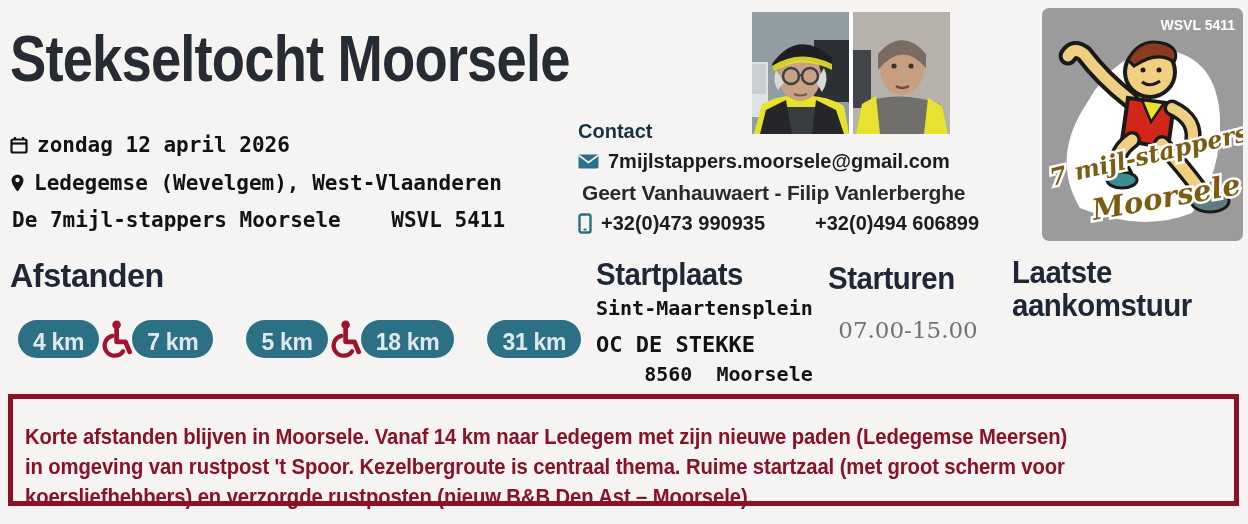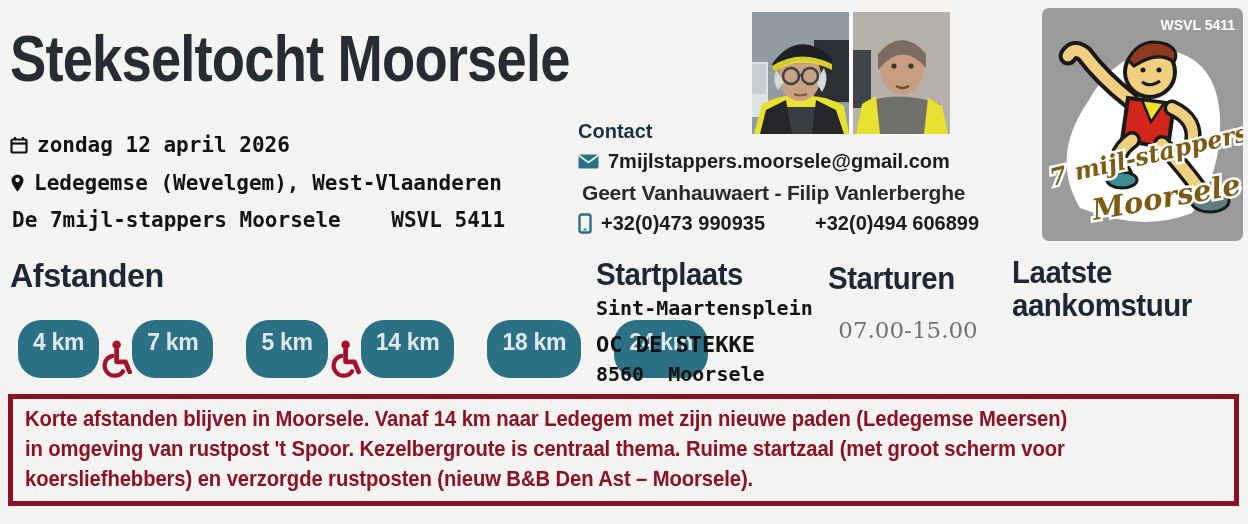--- a/index.html
+++ b/index.html
@@ -2,21 +2,21 @@
 <html><head>
 <meta charset="utf-8">
 <style>
   * { margin:0; padding:0; box-sizing:border-box; }
   html,body { background:#e9e9e9; }
   #stage {
     position:relative; width:1248px; height:524px;
     background:#f5f4f2; overflow:hidden;
     font-family:"Liberation Sans", sans-serif; color:#1c1c1c;
   }
-  .pre { white-space:pre; }
+  .pre { white-space:pre;text-align:right; }
 
   
   #page-title {
     position:absolute; left:10px; top:22px;
     font-size:64px; font-weight:bold; color:#272b33; letter-spacing:-1px;
     transform:scaleX(.85); transform-origin:left center; white-space:nowrap;
   }
   .mono-row {
     position:absolute; left:10px; display:flex; align-items:center; gap:9px;
     font-family:"DejaVu Sans Mono", monospace; font-weight:bold; font-size:21px; color:#121212;
@@ -42,40 +42,40 @@
   
   #distances-heading {
     position:absolute; left:10px; top:256px;
     font-size:34px; font-weight:bold; color:#1e2735; letter-spacing:-.5px;
     transform:scaleX(.95); transform-origin:left center;
   }
   #distance-badges { position:absolute; left:18px; top:320px; display:flex; gap:33px; }
   .badge {
     position:relative; background:#2c7086; color:#dfe9ec;
     font-size:23px; font-weight:bold; letter-spacing:-.3px;
-    border-radius:23px; padding:11px 15px 24px; line-height:1; white-space:nowrap;
+    border-radius:23px; padding:11px 15px 4px; line-height:1; white-space:nowrap;
   }
   .badge .wheel { position:absolute; right:-33px; bottom:-3px; }
 
   
   .col-heading { font-size:31px; font-weight:bold; color:#1e2735; letter-spacing:-.5px; line-height:1.08;
     transform:scaleX(.95); transform-origin:left top; }
   #start-col { position:absolute; left:596px; top:258px; }
   #start-venue  { font-family:"DejaVu Sans Mono", monospace; font-weight:bold; font-size:22px; margin-top:12px; color:#121212; }
   #start-street { font-family:"DejaVu Sans Mono", monospace; font-weight:bold; font-size:20px; margin-top:5px; color:#121212; }
   #start-city   { font-family:"DejaVu Sans Mono", monospace; font-weight:bold; font-size:20px; margin-top:5px; color:#121212; }
   #hours-col { position:absolute; left:828px; top:262px; width:160px; }
   #hours-value { font-family:"DejaVu Serif", serif; font-size:23px; color:#737373; margin-top:22px; text-align:center; }
   #arrival-col { position:absolute; left:1012px; top:256px; width:220px; }
   #arrival-value { font-family:"DejaVu Serif", serif; font-size:23px; color:#1c1c1c; margin-top:14px; text-align:center; }
 
   
   #notice-box {
     position:absolute; left:8px; top:394px; width:1231px; height:112px;
-    border:5px solid #8b1127; padding:5px 12px;
+    border:5px solid #8b1127; padding:23px 12px;
   }
   #notice-text {
     font-size:22px; font-weight:bold; color:#8b1127; line-height:30px; letter-spacing:-.1px;
     transform:scaleX(.92); transform-origin:left top; white-space:nowrap;
   }
 </style>
 </head>
 <body>
 
 <div id="stage">
@@ -200,23 +200,22 @@
           <circle cx="14" cy="4.2" r="3.6" fill="#a2122e"></circle>
           <path d="M14 8 L14 18.5 L21.5 18.5 L25 27" fill="none" stroke="#a2122e" stroke-width="4" stroke-linecap="round" stroke-linejoin="round"></path>
           <path d="M10.5 13.5 A8.5 8.5 0 1 0 19.5 26.5" fill="none" stroke="#a2122e" stroke-width="3.6" stroke-linecap="round"></path>
         </svg></div>
       <div class="badge"><span>7 km</span></div>
       <div class="badge"><span>5 km</span><svg class="wheel" width="32" height="42" viewBox="0 0 27 34">
           <circle cx="14" cy="4.2" r="3.6" fill="#a2122e"></circle>
           <path d="M14 8 L14 18.5 L21.5 18.5 L25 27" fill="none" stroke="#a2122e" stroke-width="4" stroke-linecap="round" stroke-linejoin="round"></path>
           <path d="M10.5 13.5 A8.5 8.5 0 1 0 19.5 26.5" fill="none" stroke="#a2122e" stroke-width="3.6" stroke-linecap="round"></path>
         </svg></div>
-      <div class="badge"><span>14 km</span></div>
       <div class="badge"><span>18 km</span></div>
-      <div class="badge"><span>24 km</span></div>
+      <div class="badge"><span>31 km</span></div>
     </div>
 
   <div id="start-col">
     <div class="col-heading">Startplaats</div>
     <div id="start-street">Sint-Maartensplein</div>
     <div id="start-venue">OC DE STEKKE</div>
     <div id="start-city" class="pre">8560  Moorsele</div>
   </div>
 
   <div id="hours-col">

